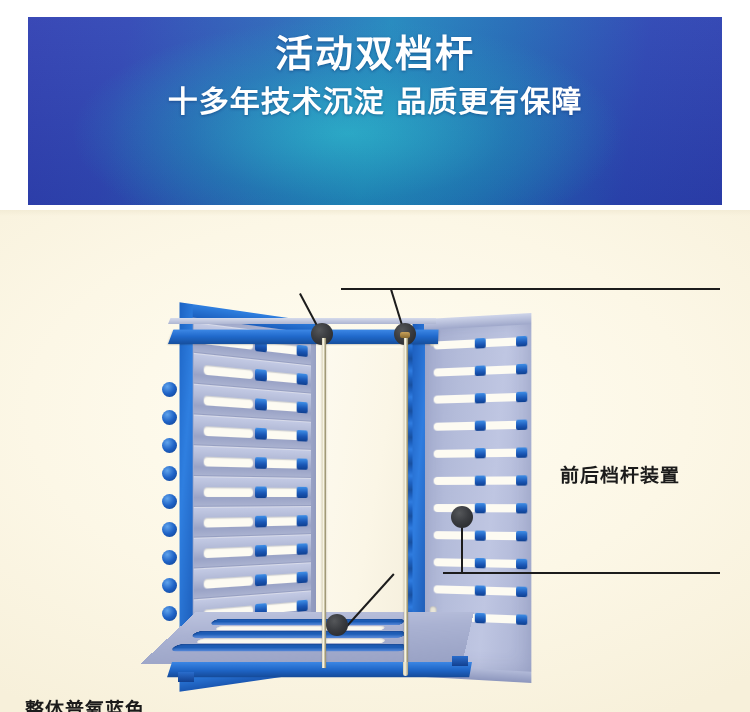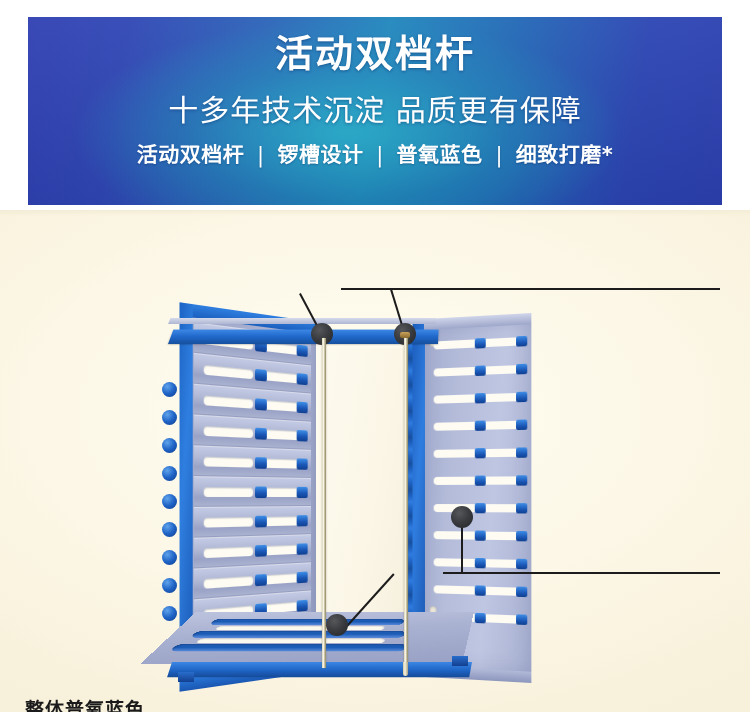--- a/index.html
+++ b/index.html
@@ -45,23 +45,23 @@
     font-size:38px;
     font-weight:bold;
     letter-spacing:2px;
     line-height:1.12;
     text-shadow:0 1px 3px rgba(0,30,90,0.45);
     white-space:nowrap;
   }
   .banner-subtitle{
     color:#ffffff;
     font-size:30px;
-    font-weight:normal;
+    font-weight:bold;
     letter-spacing:1px;
-    margin-top:18px;
+    margin-top:9px;
     line-height:1.15;
     text-shadow:0 1px 3px rgba(0,30,90,0.40);
     white-space:nowrap;
   }
   .banner-features{
     color:#ffffff;
     font-size:21px;
     font-weight:bold;
     letter-spacing:0.5px;
     margin-top:15px;
@@ -322,29 +322,20 @@
 </style>
 </head>
 <body>
 
 <div id="page">
 
   <div class="banner">
     <div class="banner-inner">
       <div class="banner-title">活动双档杆</div>
       <div class="banner-subtitle">十多年技术沉淀  品质更有保障</div>
-      <div class="banner-features">
-        <span>活动双档杆</span>
-        <span class="sep">|</span>
-        <span>锣槽设计</span>
-        <span class="sep">|</span>
-        <span>普氧蓝色</span>
-        <span class="sep">|</span>
-        <span>细致打磨*</span>
-      </div>
     </div>
   </div>
 
   <div class="stage">
 
     <div class="product">
 
       <div class="shadow-ground"></div>
 
       <div class="back-wall"></div>
@@ -537,17 +528,18 @@
     <div class="lead-diag" style="left:405px; top:124px; width:48px; transform:rotate(-107deg);"></div>
     <div class="dot" style="left:311px; top:113px; width:22px; height:22px;"></div>
     <div class="dot" style="left:394px; top:113px; width:22px; height:22px;"></div>
 
     <div class="lead lead-h" style="left:443px; top:362px; width:277px;"></div>
     <div class="lead lead-v" style="left:461px; top:307px; height:56px;"></div>
     <div class="dot" style="left:451px; top:296px; width:22px; height:22px;"></div>
     <div class="lead-diag" style="left:347px; top:415px; width:70px; transform:rotate(-48deg);"></div>
     <div class="dot" style="left:326px; top:404px; width:22px; height:22px;"></div>
 
+    <div class="callout-label" id="label-rods">前后档杆装置</div>
 
     <div class="callout-label" id="label-color">整体普氧蓝色</div>
 
   </div>
 </div>
 
 </body></html>

